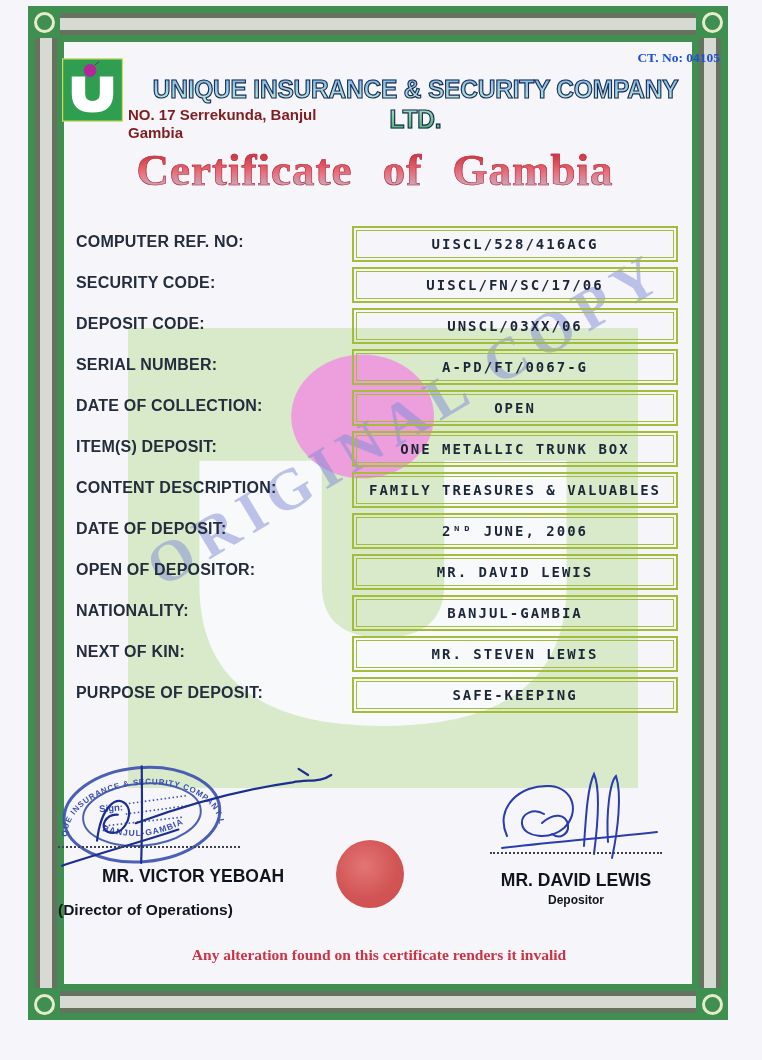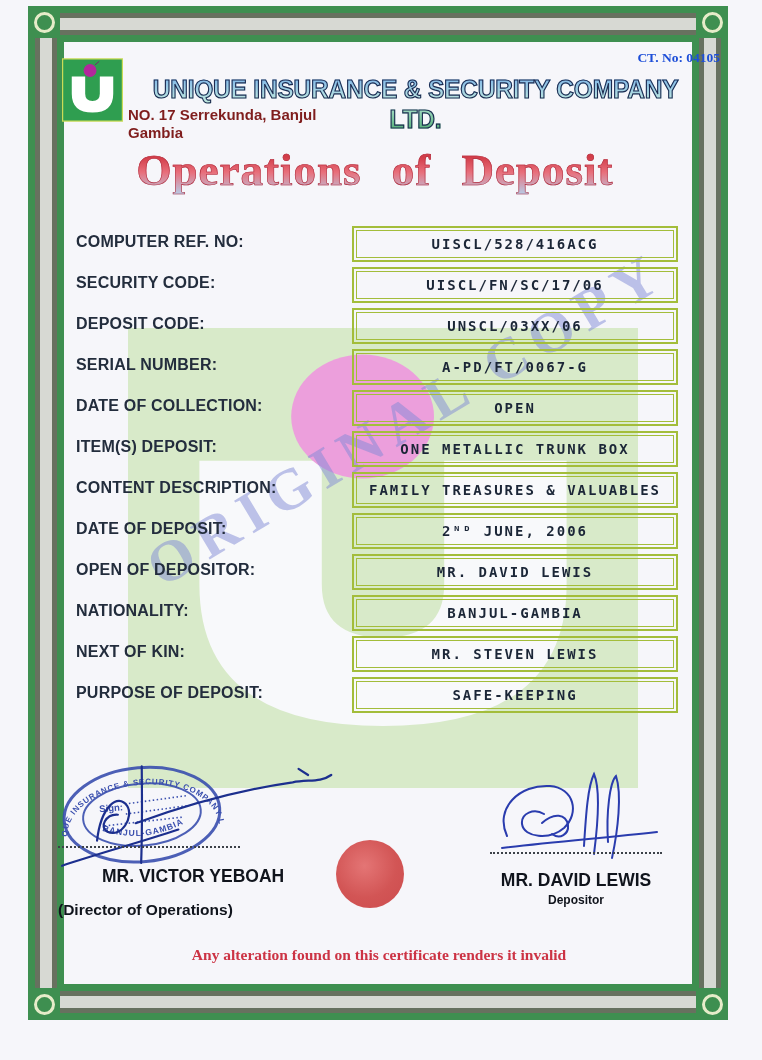--- a/index.html
+++ b/index.html
@@ -111,21 +111,21 @@
     <rect x="1" y="1" width="98" height="102" fill="#2f9e50" stroke="#cbdc56" stroke-width="2"></rect>
     <path d="M16,30 h22 v28 q0,12 12,12 q12,0 12,-12 v-28 h22 v28 q0,31 -34,31 q-34,0 -34,-31 z" fill="#ffffff"></path>
     <circle cx="46" cy="20" r="10.5" fill="#b2289c"></circle>
     <path d="M54,11 l7,-6" stroke="#7a2070" stroke-width="1.5" fill="none"></path>
   </svg>
 
   <div class="company">UNIQUE INSURANCE &amp; SECURITY COMPANY LTD.</div>
   <div class="addr addr1">NO. 17 Serrekunda, Banjul</div>
   <div class="addr addr2">Gambia</div>
 
-  <div class="title">Operations of Deposit</div>
+  <div class="title">Certificate of Gambia</div>
 
   <div class="fields">
       <div class="frow">
         <span class="flabel">COMPUTER REF. NO:</span>
         <span class="fbox">
           <span class="fboxin">
             <span class="fvalue">UISCL/528/416ACG</span>
           </span>
         </span>
       </div>

